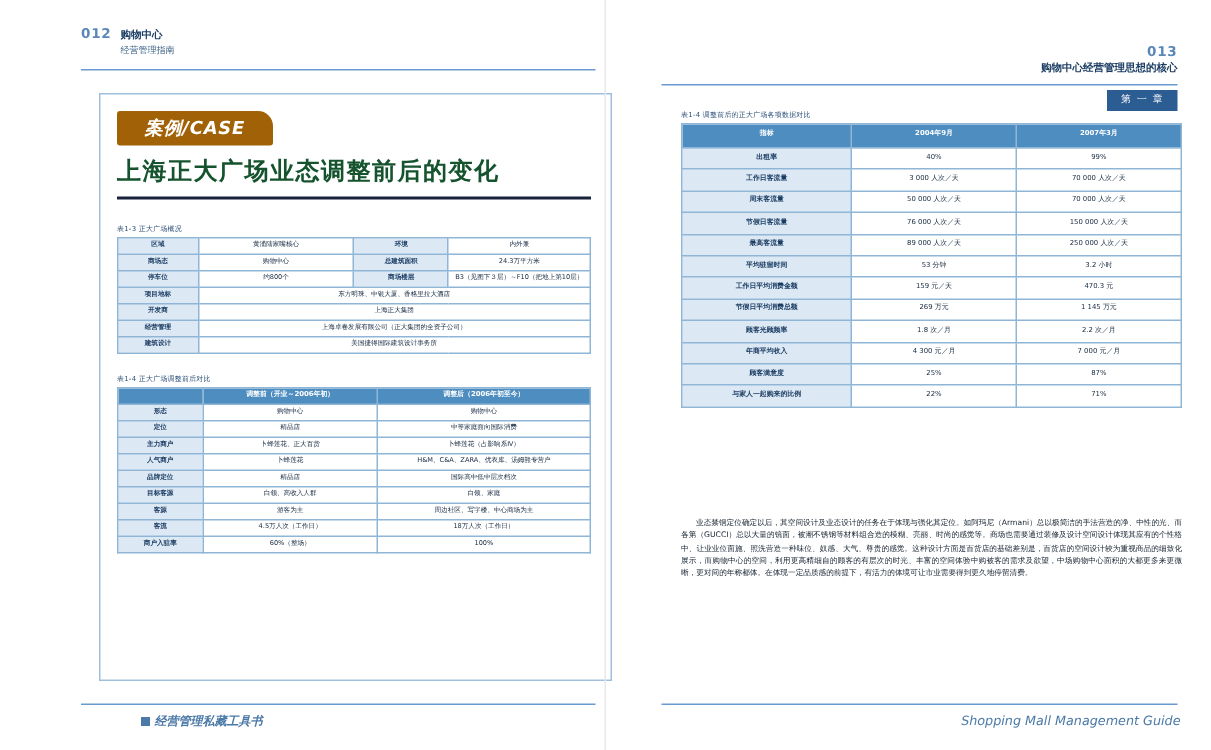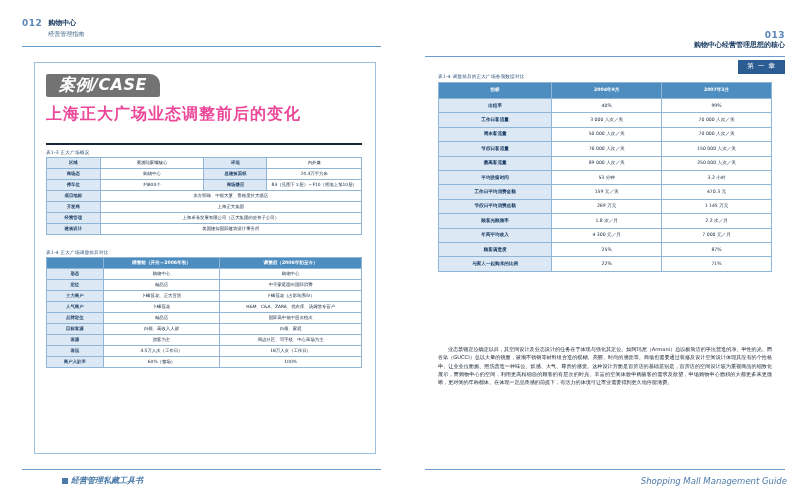--- a/index.html
+++ b/index.html
@@ -6,21 +6,21 @@
   body{
     width:807px;height:500px;
     background:#ffffff;
     font-family:"DejaVu Sans","Liberation Sans",sans-serif;
     font-size:5px;
     color:#111;
     overflow:hidden;
     position:relative;
   }
   .page{position:absolute;inset:0;display:flex;}
-  .left-page{width:403px;height:500px;position:relative;background:#fff;}
+  .left-page{width:403px;height:500px;position:relative;background:#fff;margin-left:32px;}
   .right-page{width:404px;height:500px;position:relative;background:#fff;}
   .spine{position:absolute;left:403px;top:0;width:1px;height:500px;background:#e8e8e8;}
 
   
   .hdr{position:absolute;top:18px;display:flex;align-items:flex-start;}
   .hdr-left{left:22px;}
   .hdr-right{right:22px;flex-direction:row-reverse;}
   .folio{font-size:9px;color:#5a87b8;font-weight:bold;letter-spacing:.5px;}
   .hdr-rule{position:absolute;height:1px;background:#6b9ad0;}
   .hdr-txt{font-size:6.5px;line-height:1.55;color:#2b4a6b;}
@@ -31,30 +31,30 @@
     letter-spacing:1px;
   }
   .chap-wrap{position:absolute;top:12px;right:22px;display:flex;align-items:center;margin-top:48px;}
 
   
   .case-frame{
     position:absolute;left:34px;top:62px;width:340px;height:390px;
     border:1px solid #9fc0dc;background:#fff;
   }
   .case-tab{
-    position:absolute;left:46px;top:74px;width:114px;height:23px;
-    background:#737373;color:#fff;
+    position:absolute;left:46px;top:74px;width:104px;height:23px;
+    background:#a16207;color:#fff;
     display:flex;align-items:center;justify-content:center;
-    font-size:16px;font-style:italic;font-weight:bold;letter-spacing:.5px;
+    font-size:12px;font-style:italic;font-weight:bold;letter-spacing:.5px;
     border-radius:2px 10px 2px 2px;
   }
   .case-title{
     position:absolute;left:46px;top:104px;width:316px;
-    font-size:16px;font-weight:bold;color:#ec4899;letter-spacing:1px;
-    border-bottom:2px solid #16233a;padding-bottom:18px;
+    font-size:16px;font-weight:bold;color:#14532d;letter-spacing:1px;
+    border-bottom:2px solid #16233a;padding-bottom:6px;
   }
 
   .tbl-cap{font-size:4.6px;color:#2a4f78;margin-bottom:2px;letter-spacing:.2px;}
 
   table{border-collapse:collapse;width:100%;table-layout:fixed;}
   td,th{
     border:1px solid #8fb6d6;
     font-size:4.4px;
     padding:2px 2px;
     text-align:center;

